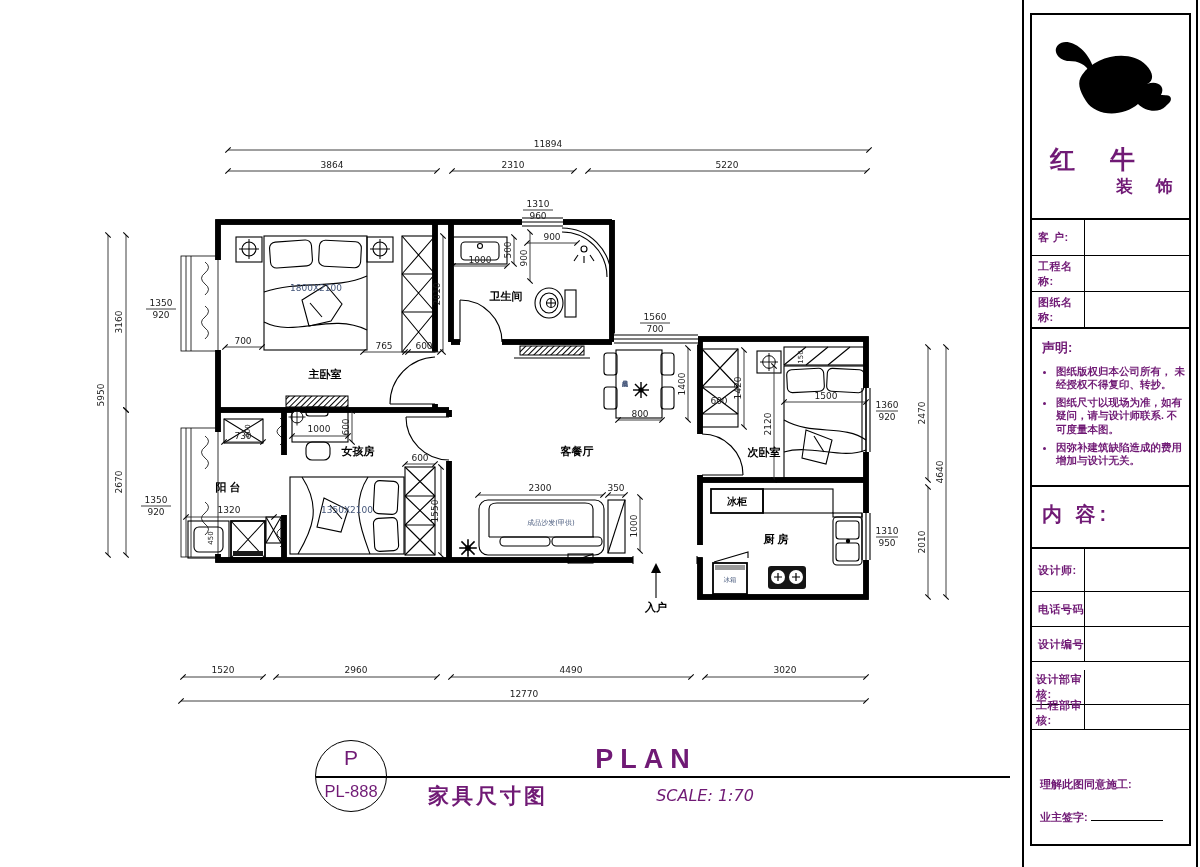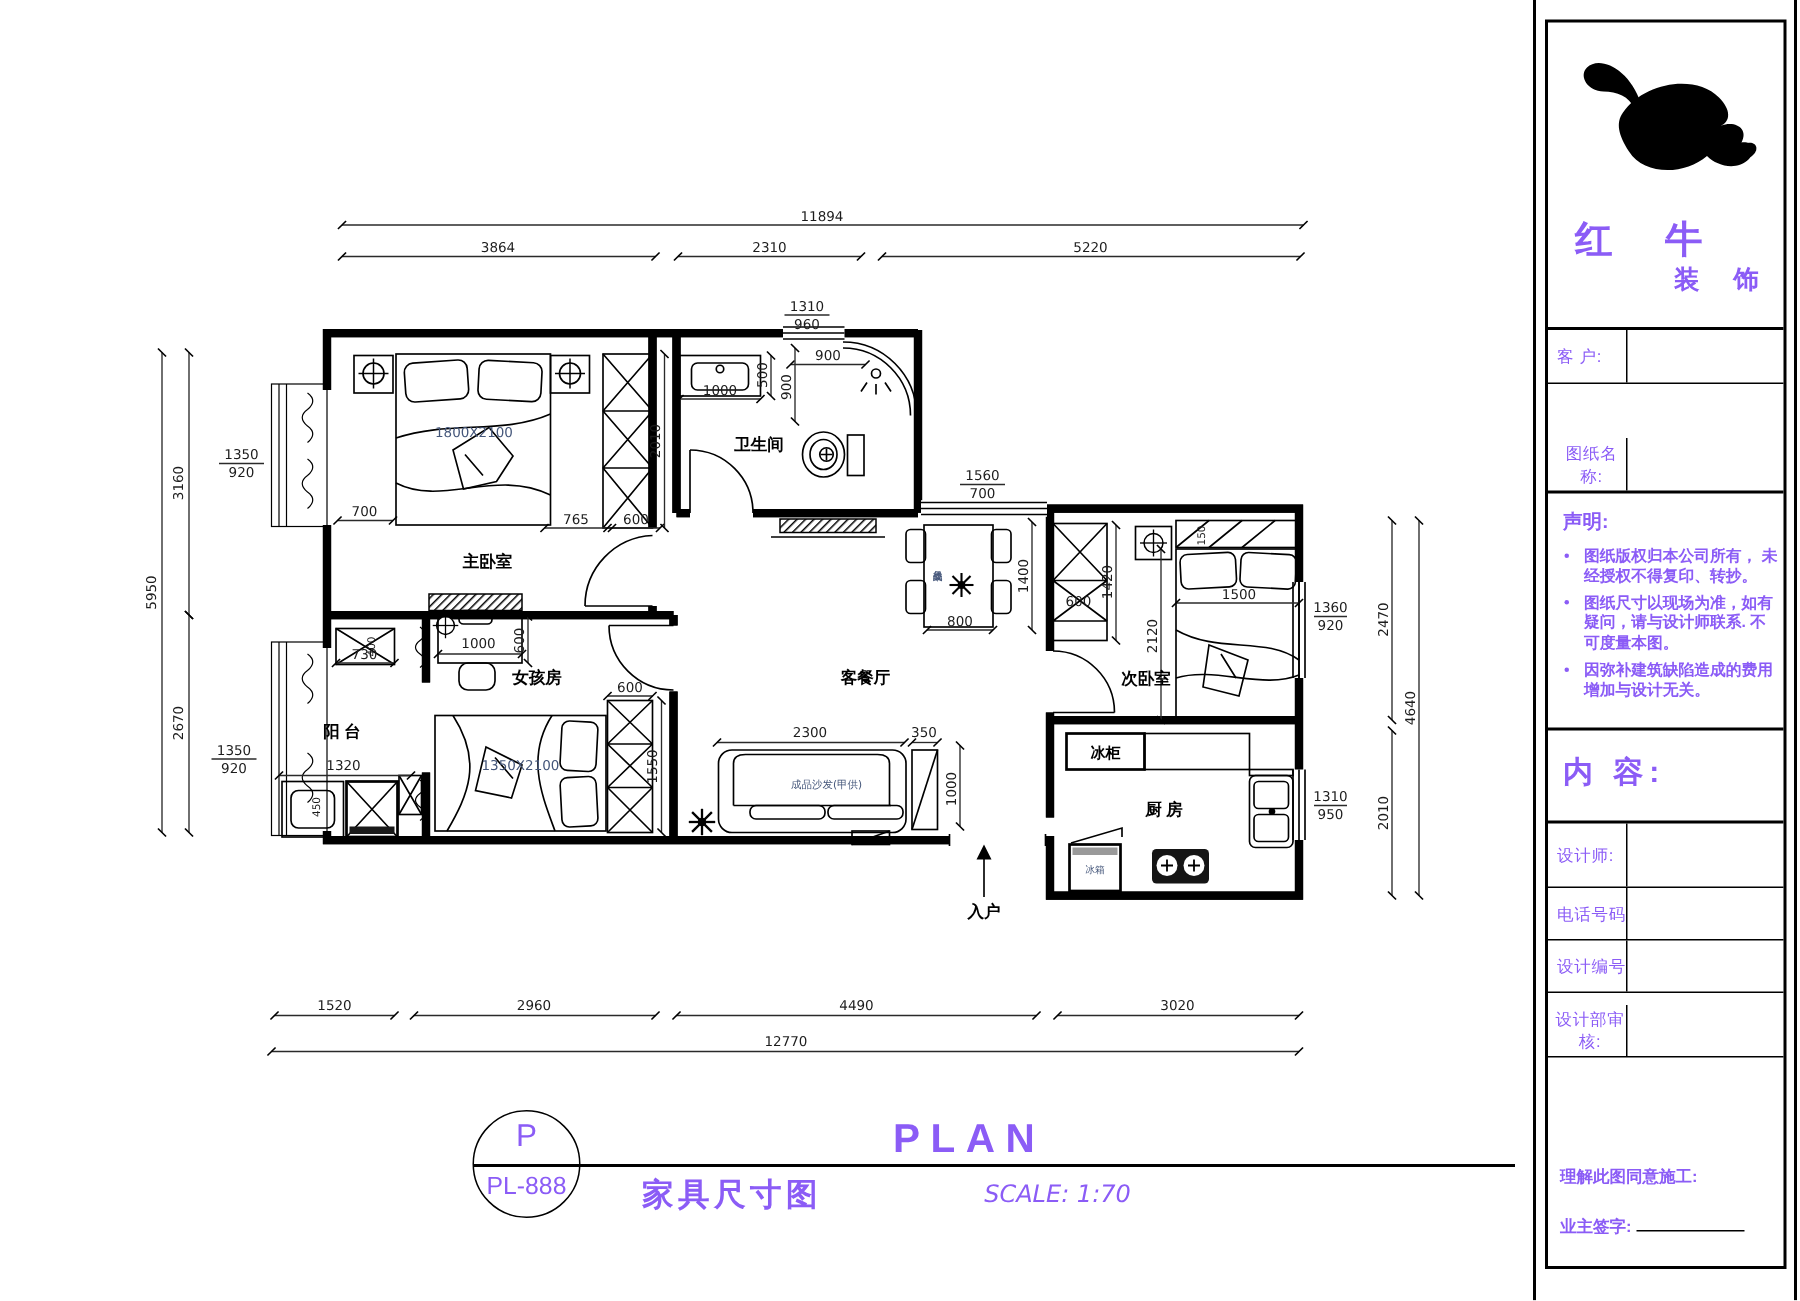--- a/index.html
+++ b/index.html
@@ -1,37 +1,37 @@
 <!DOCTYPE html>
 <html><head>
 <meta charset="utf-8">
 <style>
   html,body{margin:0;padding:0;background:#fff;}
   #sheet{position:relative;width:1200px;height:867px;background:#fff;overflow:hidden;
-         font-family:"Liberation Sans",sans-serif;color:#8b5cf6;}
+         font-family:"Liberation Sans",sans-serif;color:#701a75;}
   svg text{font-family:"DejaVu Sans","Liberation Sans",sans-serif;}
   .dt{font-size:9px;fill:#1c1c1c;text-anchor:middle;}
   .dts{font-size:7px;fill:#1c1c1c;text-anchor:middle;}
   .room{font-size:11px;font-weight:bold;fill:#000;text-anchor:middle;font-family:"Liberation Sans",sans-serif;}
   .blue{fill:#44567a;text-anchor:middle;}
   .wallO{stroke:#000;stroke-width:5.5;fill:none;}
   .wallI{stroke:#fff;stroke-width:3;fill:none;}
   .f{stroke:#000;stroke-width:1.1;fill:none;}
   .f2{stroke:#000;stroke-width:1.8;fill:none;}
   .thin{stroke:#000;stroke-width:0.8;fill:none;}
   .dl{stroke:#2a2a2a;stroke-width:0.9;marker-start:url(#tk);marker-end:url(#tk);}
   .fl{stroke:#2a2a2a;stroke-width:0.9;}
   .door{stroke:#000;stroke-width:1.1;fill:none;}
   .win{stroke:#000;stroke-width:1.1;}
   
   .tb-vline{position:absolute;top:0;height:867px;background:#000;}
   #tb-box{position:absolute;left:1030px;top:13px;width:161px;height:833px;border:2px solid #000;box-sizing:border-box;}
   .tb-row{position:absolute;left:0;width:100%;box-sizing:border-box;border-bottom:1.5px solid #000;display:flex;}
   .tb-label{width:53px;box-sizing:border-box;border-right:1.5px solid #000;display:flex;align-items:center;
-            padding-left:6px;font-size:11px;font-weight:normal;letter-spacing:0.5px;text-align:center;}
+            padding-left:6px;font-size:11px;font-weight:bold;letter-spacing:0.5px;}
   .tb-val{flex:1;}
   .logo-wrap{position:absolute;left:0;top:0;width:100%;height:205px;border-bottom:2px solid #000;box-sizing:border-box;text-align:center;}
   .logo-l1{position:absolute;left:18px;top:128px;font-size:25px;font-weight:bold;letter-spacing:14px;}
   .logo-l2{position:absolute;left:84px;top:160px;font-size:17px;font-weight:bold;letter-spacing:9px;}
   .stmt{position:absolute;top:314px;left:0;width:100%;height:158px;border-bottom:2px solid #000;box-sizing:border-box;padding:8px 4px 0 8px;}
   .stmt h4{margin:2px 0 8px 2px;font-size:13px;}
   .stmt ul{margin:0;padding-left:16px;font-size:10.5px;font-weight:bold;line-height:1.25;}
   .stmt li{margin-bottom:5px;}
   .content-sec{position:absolute;top:472px;left:0;width:100%;height:62px;border-bottom:2px solid #000;box-sizing:border-box;
                font-size:20px;font-weight:bold;letter-spacing:4px;padding:14px 0 0 10px;}
@@ -394,20 +394,24 @@
       <path fill="#000" d="M113,63 C120,60 124,66 118,71 C114,74 110,70 113,63 Z"></path>
     </svg>
     <div class="logo-l1">红 牛</div>
     <div class="logo-l2">装 饰</div>
   </div>
 
   <div class="tb-row" style="top:205px;height:36px;">
     <div class="tb-label">客  户:</div>
     <div class="tb-val"></div>
   </div>
+  <div class="tb-row" style="top:241px;height:36px;">
+    <div class="tb-label">工程名称:</div>
+    <div class="tb-val"></div>
+  </div>
   <div class="tb-row" style="top:277px;height:37px;border-bottom:2px solid #000;">
     <div class="tb-label">图纸名称:</div>
     <div class="tb-val"></div>
   </div>
 
   <div class="stmt">
     <h4>声明:</h4>
     <ul>
       <li>图纸版权归本公司所有， 未经授权不得复印、转抄。</li>
       <li>图纸尺寸以现场为准，如有 疑问，请与设计师联系. 不可度量本图。</li>
@@ -426,20 +430,24 @@
     <div class="tb-val"></div>
   </div>
   <div class="tb-row" style="top:612px;height:35px;">
     <div class="tb-label">设计编号</div>
     <div class="tb-val"></div>
   </div>
   <div class="tb-row" style="top:655px;height:35px;">
     <div class="tb-label" style="padding-left:4px;">设计部审核:</div>
     <div class="tb-val"></div>
   </div>
+  <div class="tb-row" style="top:682px;height:33px;">
+    <div class="tb-label" style="padding-left:4px;">工程部审核:</div>
+    <div class="tb-val"></div>
+  </div>
 
   <div class="tb-foot">
     <div>理解此图同意施工:</div>
     <div style="margin-top:18px;">
       <span>业主签字:</span>
       <span class="sig-line"></span>
     </div>
   </div>
 </div>
 

